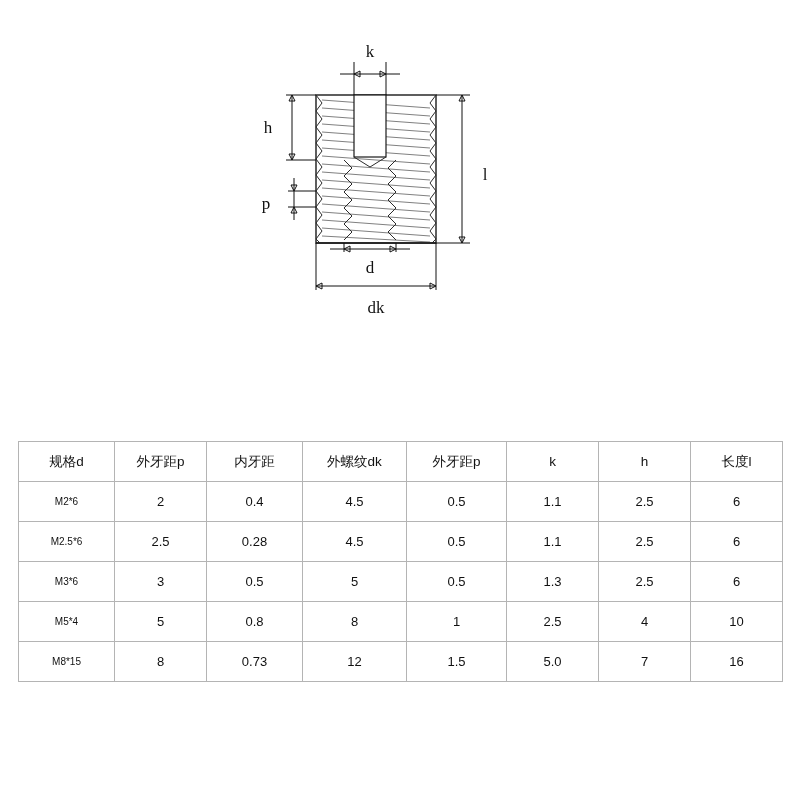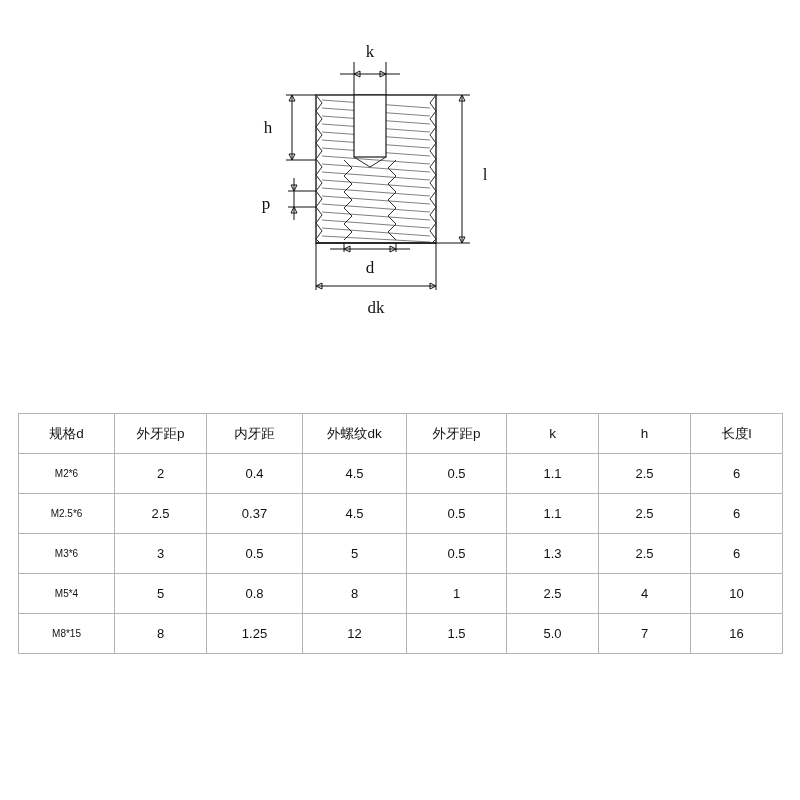--- a/index.html
+++ b/index.html
@@ -67,20 +67,21 @@
   #spec-table-wrap {
     position: absolute;
     left: 18px;
     top: 413px;
     width: 764px;
   }
   table.spec-table {
     border-collapse: collapse;
     width: 764px;
     table-layout: fixed;
+    margin-top: 28px;
   }
   table.spec-table th,
   table.spec-table td {
     border: 1px solid #b4b4b4;
     text-align: center;
     vertical-align: middle;
     height: 39px;
     font-size: 13px;
     font-family: "Liberation Sans", sans-serif;
     color: #111111;
@@ -248,21 +249,21 @@
         <td>0.4</td>
         <td>4.5</td>
         <td>0.5</td>
         <td>1.1</td>
         <td>2.5</td>
         <td>6</td>
       </tr>
       <tr>
         <td class="rowhead">M2.5*6</td>
         <td>2.5</td>
-        <td>0.37</td>
+        <td>0.28</td>
         <td>4.5</td>
         <td>0.5</td>
         <td>1.1</td>
         <td>2.5</td>
         <td>6</td>
       </tr>
       <tr>
         <td class="rowhead">M3*6</td>
         <td>3</td>
         <td>0.5</td>
@@ -278,21 +279,21 @@
         <td>0.8</td>
         <td>8</td>
         <td>1</td>
         <td>2.5</td>
         <td>4</td>
         <td>10</td>
       </tr>
       <tr>
         <td class="rowhead">M8*15</td>
         <td>8</td>
-        <td>1.25</td>
+        <td>0.73</td>
         <td>12</td>
         <td>1.5</td>
         <td>5.0</td>
         <td>7</td>
         <td>16</td>
       </tr>
     </tbody>
   </table>
 </div>
 

